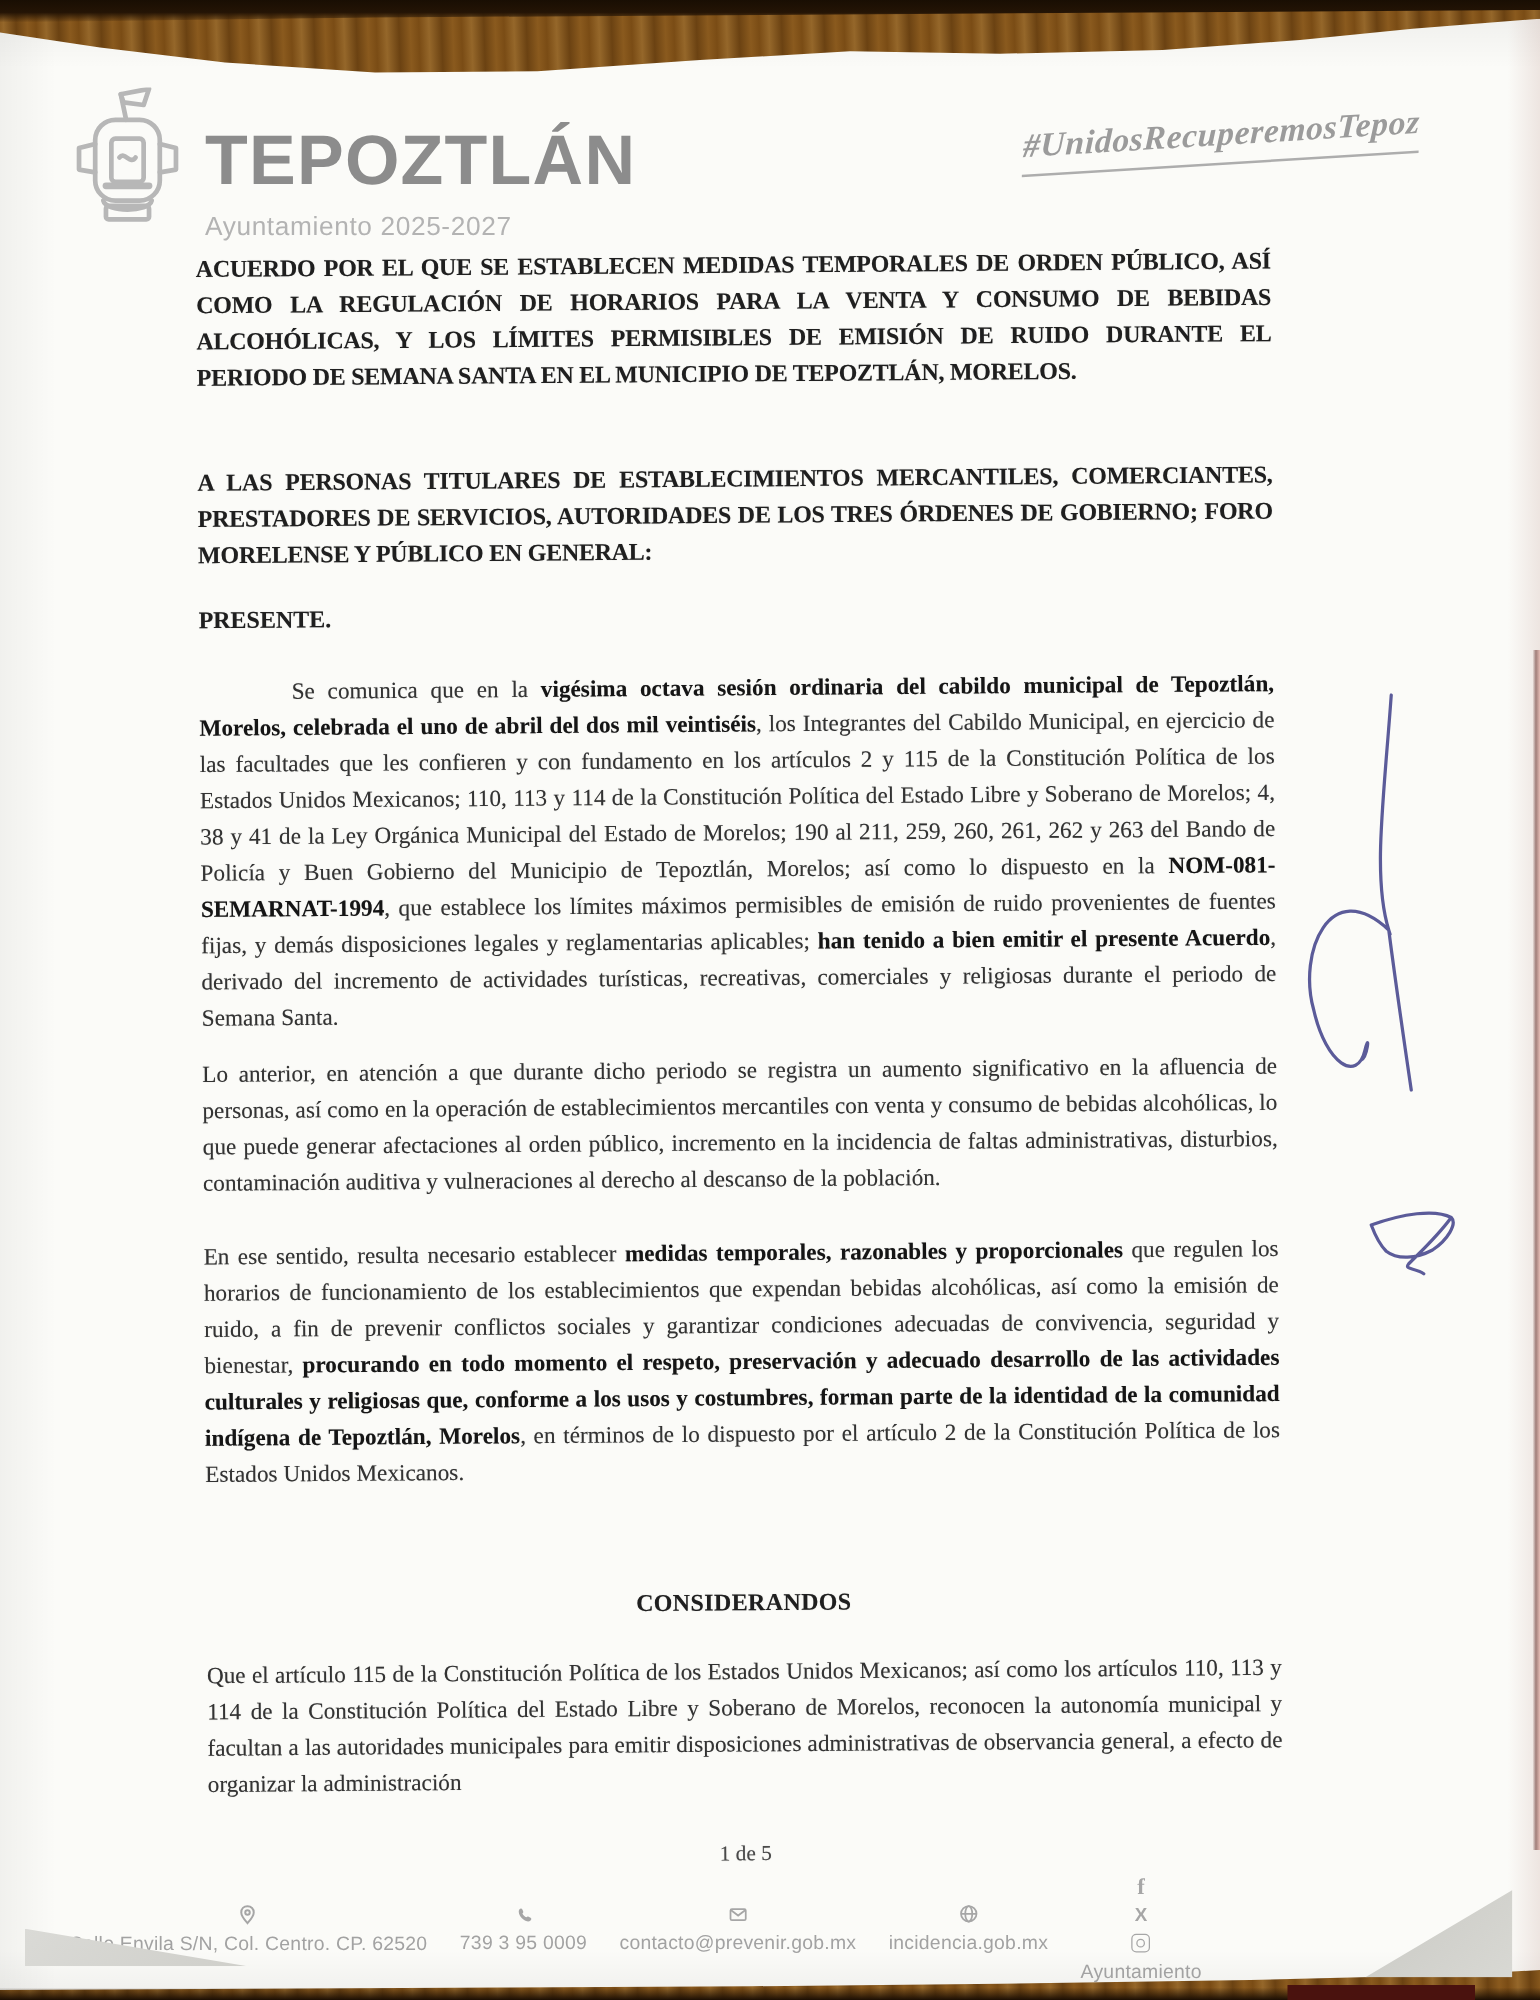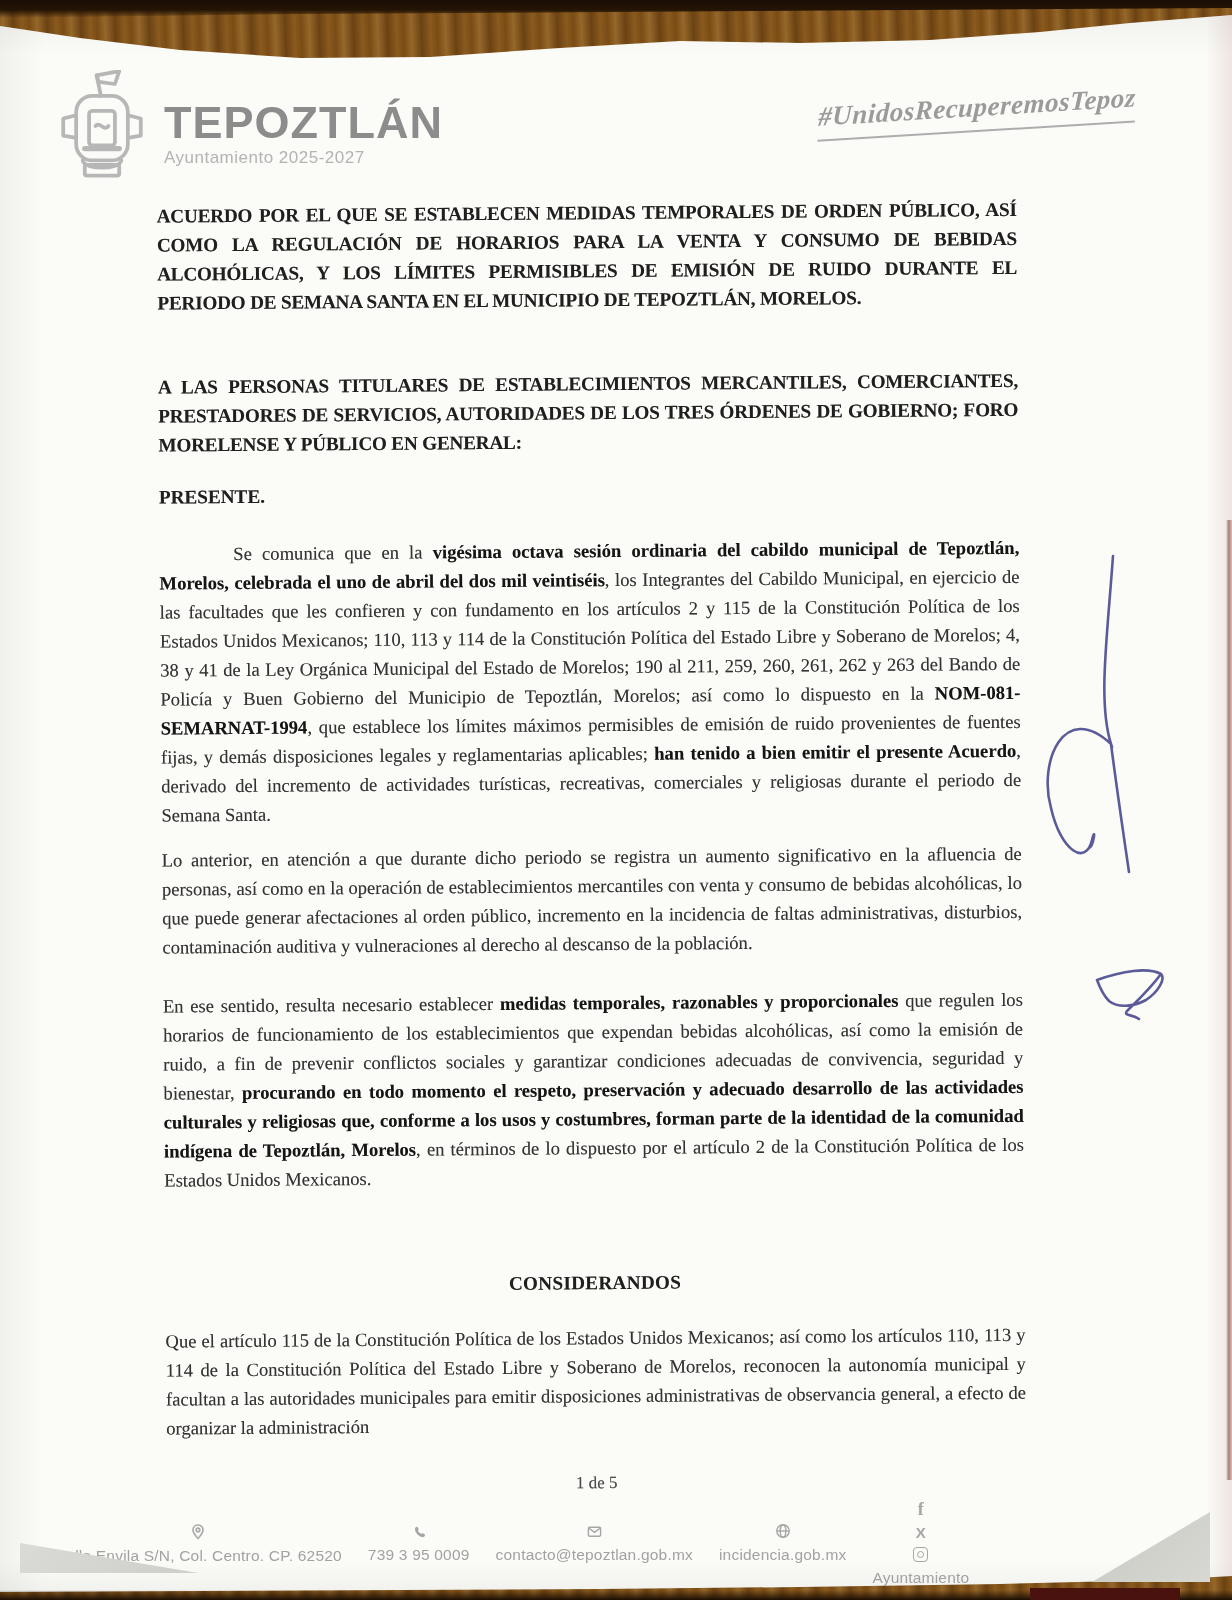--- a/index.html
+++ b/index.html
@@ -49,22 +49,22 @@
     clip-path:polygon(0 100%,100% 0,100% 100%);
   }
   .bottom-object{
     position:absolute;left:1030px;top:1588px;width:150px;height:12px;z-index:4;
     background:#4a120e;
   }
 
   
   .logo-row{position:absolute;top:70px;left:52px;display:flex;align-items:flex-start;}
   .logo-text{margin-left:12px;padding-top:30px;font-family:"Liberation Sans",sans-serif;}
-  .logo-title{font-size:45px;font-weight:bold;color:#8c8c8c;letter-spacing:1px;line-height:1;}
-  .logo-subtitle{font-size:17px;color:#b3b3b3;letter-spacing:0.5px;margin-top:3px;}
+  .logo-title{font-size:56px;font-weight:bold;color:#8c8c8c;letter-spacing:1px;line-height:1;}
+  .logo-subtitle{font-size:21px;color:#b3b3b3;letter-spacing:0.5px;margin-top:14px;}
   .hashtag{
     position:absolute;top:92px;right:96px;z-index:3;
     font-family:"Liberation Serif",serif;font-style:italic;font-weight:bold;
     font-size:27px;color:#9b9b9b;transform:rotate(-3.5deg) skewX(-6deg);
     border-bottom:2px solid #adadad;padding-bottom:7px;letter-spacing:0.5px;
   }
 
   
   .doc-body{position:absolute;inset:0;z-index:3;transform:rotate(-0.45deg);transform-origin:50% 40%;}
   .block{position:absolute;left:160px;width:860px;color:#333;
@@ -154,21 +154,21 @@
       <svg class="ficon" width="16" height="16" viewBox="0 0 16 16">
         <path fill="#a6a6a6" d="M4.5,4.5 C5.5,3.5 6.5,3.7 7,4.8 L7.5,6 C7.8,6.7 7.5,7.3 6.9,7.7 C7.5,9 8.8,10.2 10.1,10.8 C10.6,10.2 11.2,10 11.9,10.3 L13.1,10.9 C14.2,11.4 14.4,12.4 13.4,13.4 C12.4,14.4 10.4,14.6 8,12.8 C5.6,11 3.9,8.4 4,6.3 C4,5.5 4.2,4.8 4.5,4.5 Z"></path>
       </svg>
       <span>739 3 95 0009</span>
     </span>
     <span class="fitem">
       <svg class="ficon" width="17" height="15" viewBox="0 0 16 16" fill="none" stroke="#a6a6a6" stroke-width="1.5">
         <rect x="1.5" y="3.5" width="13" height="9.5" rx="1.2"></rect>
         <path d="M2,4.5 L8,9 L14,4.5"></path>
       </svg>
-      <span>contacto@tepoztlan.gob.mx</span>
+      <span>contacto@prevenir.gob.mx</span>
     </span>
     <span class="fitem">
       <svg class="ficon" width="16" height="16" viewBox="0 0 16 16" fill="none" stroke="#a6a6a6" stroke-width="1.4">
         <circle cx="8" cy="8" r="6.2"></circle>
         <ellipse cx="8" cy="8" rx="2.8" ry="6.2"></ellipse>
         <path d="M1.8,8 L14.2,8"></path>
       </svg>
       <span>incidencia.gob.mx</span>
     </span>
     <span class="fitem">

